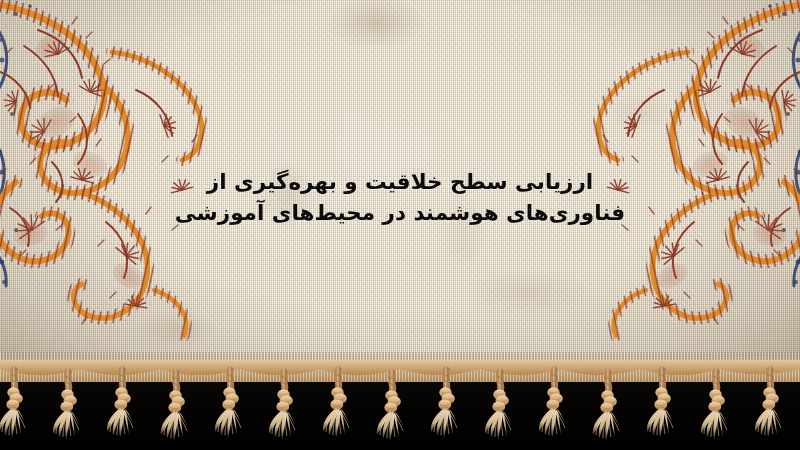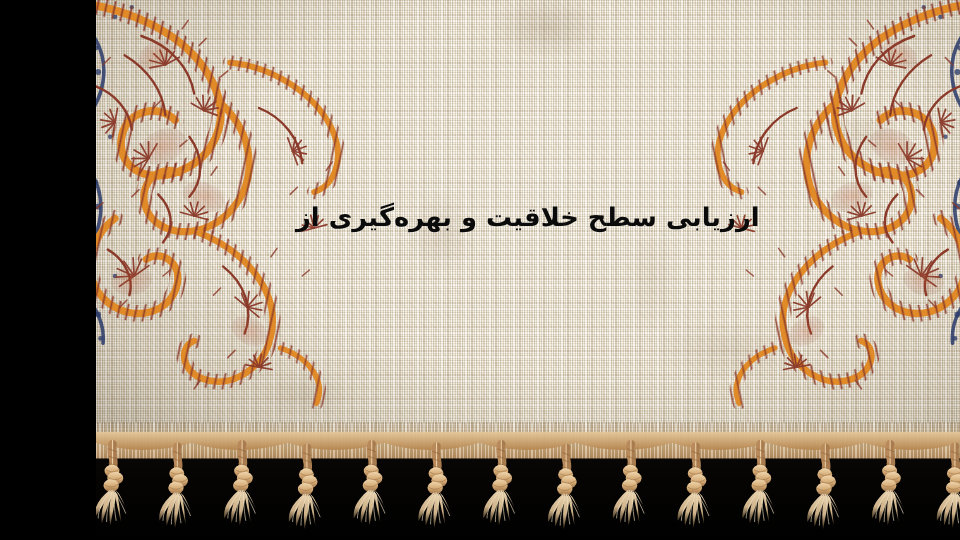--- a/index.html
+++ b/index.html
@@ -7,21 +7,21 @@
     margin: 0;
     padding: 0;
     background: #000;
   }
   body {
     font-family: "DejaVu Sans", "Liberation Sans", sans-serif;
   }
 
   .stage {
     position: relative;
-    width: 720px;
+    width: 800px;
     height: 450px;
     overflow: hidden;
     background: #000000;
   }
 
   
   .fabric {
     position: absolute;
     left: 0;
     top: 0;
@@ -576,20 +576,21 @@
           <ellipse cx="44" cy="240" rx="17" ry="12" transform="rotate(-10 44 240)"></ellipse>
           <ellipse cx="142" cy="282" rx="16" ry="11" transform="rotate(30 142 282)"></ellipse>
           <ellipse cx="64" cy="52" rx="16" ry="11" transform="rotate(-35 64 52)"></ellipse>
         </g>
       </g>
     </svg>
   </div>
 
   <div class="title-block">
     <span class="title-line">ارزیابی سطح خلاقیت و بهره‌گیری از</span>
+    <span class="title-line">فناوری‌های هوشمند در محیط‌های آموزشی</span>
   </div>
 
   <div class="fringe-band"></div>
 
   <div class="fringe">
     <svg viewBox="0 0 800 90" xmlns="http://www.w3.org/2000/svg" aria-hidden="true">
       <defs>
         <linearGradient id="cordG" x1="0" y1="0" x2="1" y2="0">
           <stop offset="0%" stop-color="#b8895a"></stop>
           <stop offset="45%" stop-color="#eccfa4"></stop>

